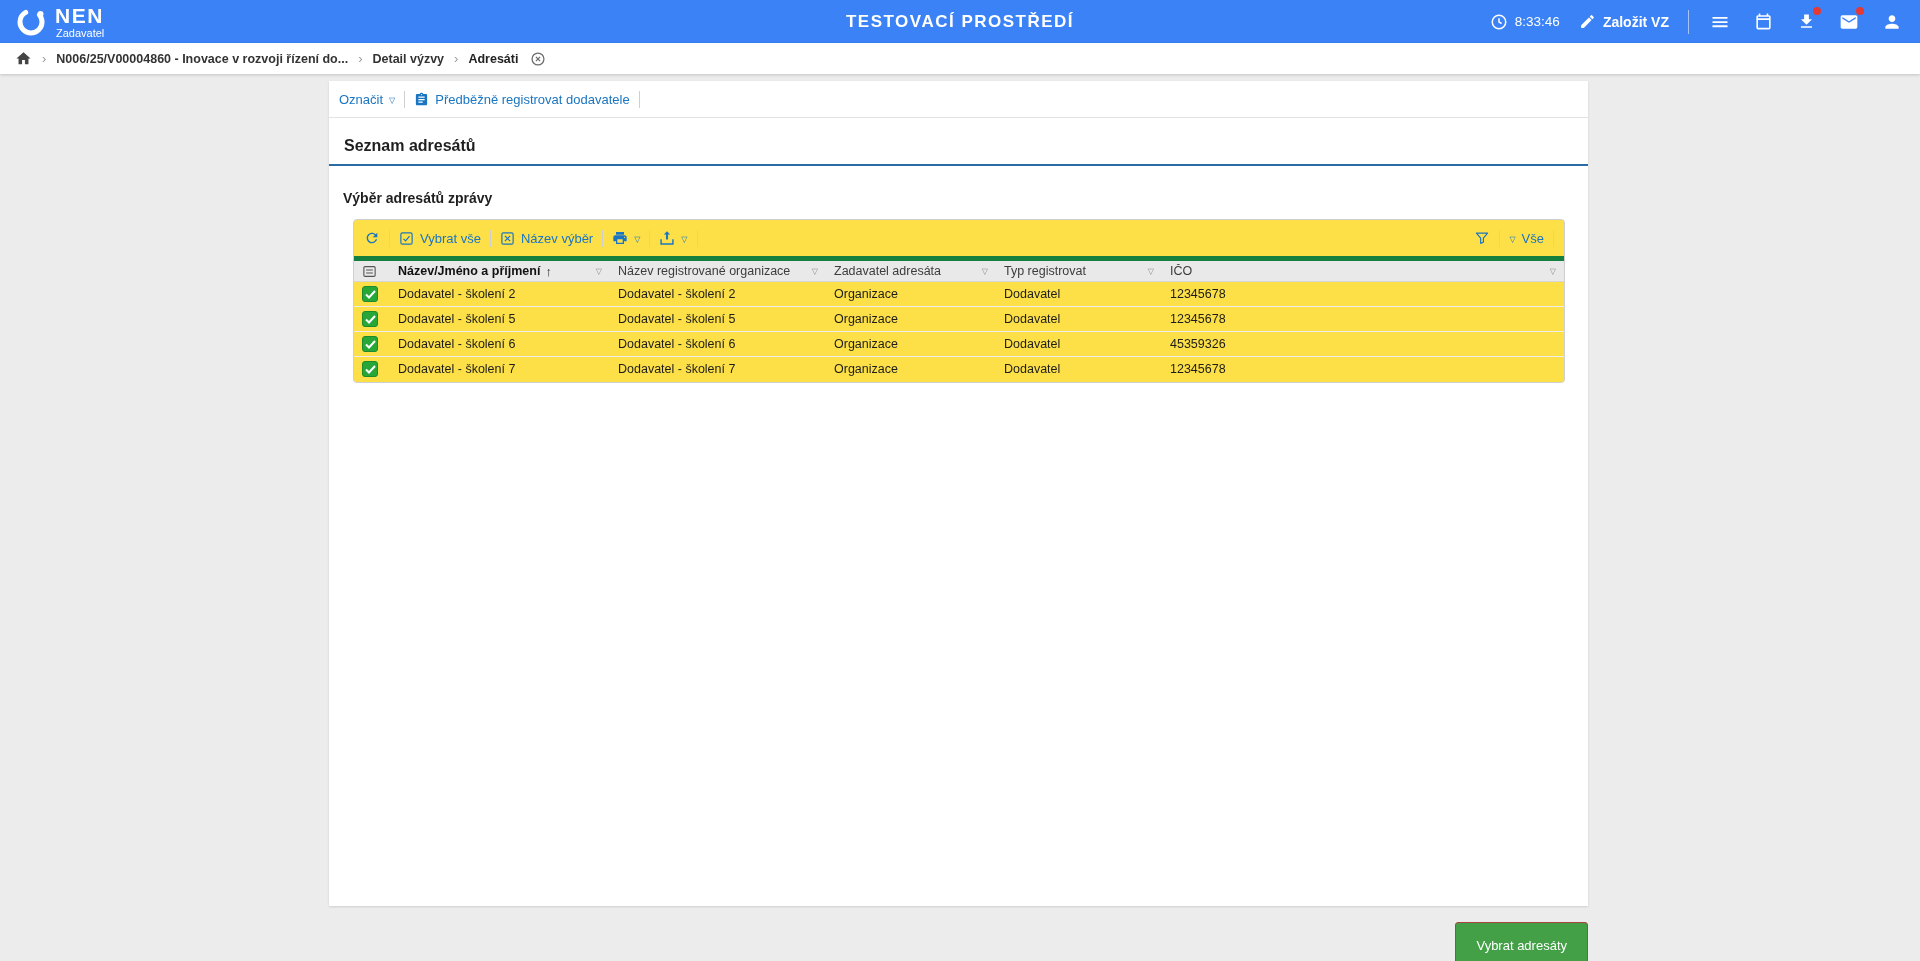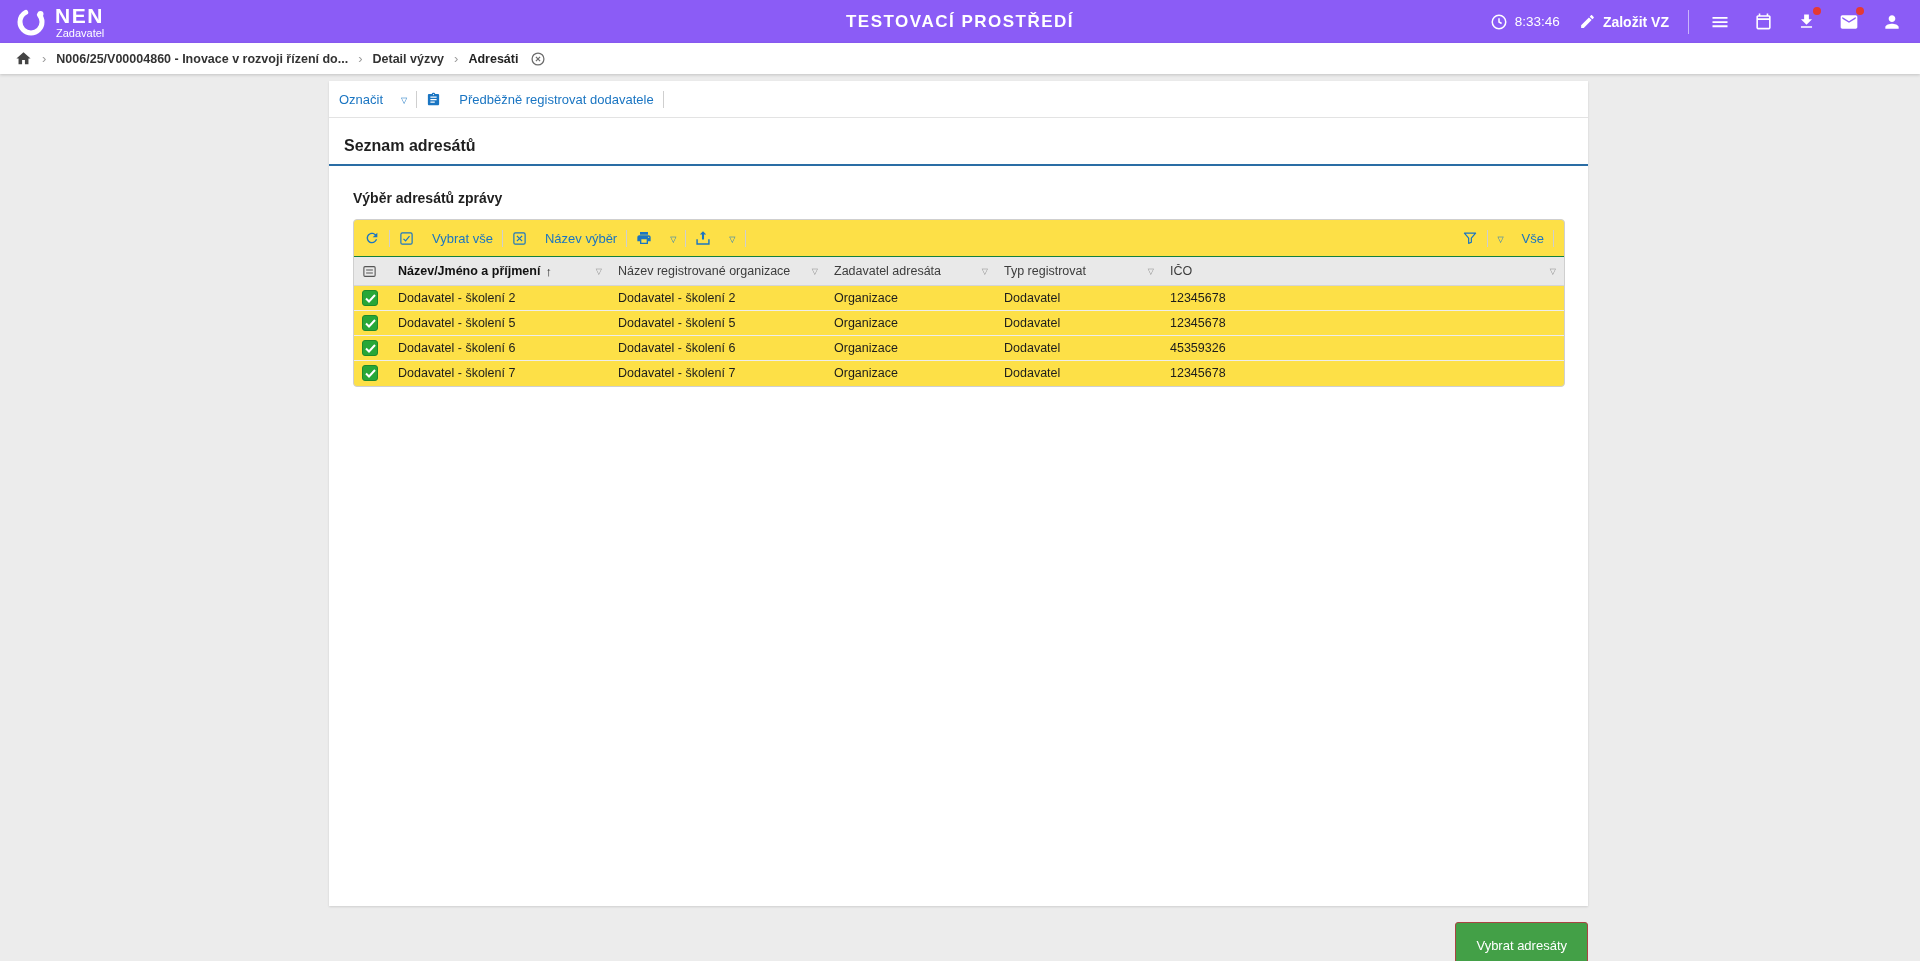--- a/index.html
+++ b/index.html
@@ -1,20 +1,20 @@
 <!DOCTYPE html>
 <html><head>
 <meta charset="utf-8">
 <style>
   * { box-sizing: border-box; margin: 0; padding: 0; }
   html, body { width: 1920px; height: 961px; overflow: hidden; }
   body { font-family: "Liberation Sans", sans-serif; background: #ececec; color: #222; }
 
   
-  .topbar { height: 43px; background: #8b5cf6; display: flex; align-items: center; padding: 0 16px; position: relative; color: #fff; }
+  .topbar { height: 43px; background: #3b82f6; display: flex; align-items: center; padding: 0 16px; position: relative; color: #fff; }
   .topbar-left { display: flex; align-items: center; gap: 9px; }
   .logo-mark { display: flex; align-items: center; cursor: pointer; }
   .logo-texts { display: flex; flex-direction: column; line-height: 1; }
   .logo-main { font-size: 21px; font-weight: bold; letter-spacing: 1.5px; }
   .logo-sub { font-size: 11px; margin-top: 2px; padding-left: 1px; }
   .topbar-center { position: absolute; left: 50%; transform: translateX(-50%); font-size: 17px; font-weight: bold; letter-spacing: 1.5px; white-space: nowrap; }
   .topbar-right { margin-left: auto; display: flex; align-items: center; gap: 19px; }
   .time-wrap { display: flex; align-items: center; gap: 7px; font-size: 13.5px; }
   .zalozit { display: flex; align-items: center; gap: 7px; font-size: 14px; font-weight: bold; cursor: pointer; }
   .hsep { width: 1px; height: 24px; background: rgba(255,255,255,0.55); }
@@ -25,35 +25,35 @@
   .breadcrumb { height: 31px; background: #fff; display: flex; align-items: center; gap: 10px; padding: 0 15px; font-size: 12.5px; font-weight: bold; color: #333; box-shadow: 0 1px 3px rgba(0,0,0,0.18); position: relative; z-index: 5; }
   .crumb { cursor: pointer; white-space: nowrap; }
   .crumb-current { color: #222; }
   .chev { color: #9a9a9a; font-size: 13px; font-weight: normal; }
   .crumb-close { display: flex; align-items: center; margin-left: 2px; cursor: pointer; }
 
   
   .workspace { padding-top: 7px; }
   .panel { width: 1259px; margin-left: 329px; background: #fff; height: 825px; box-shadow: 0 1px 2px rgba(0,0,0,0.12); }
   .actionbar { height: 37px; display: flex; align-items: center; gap: 9px; padding: 0 10px; border-bottom: 1px solid #e3e3e3; font-size: 13px; color: #1a75c2; }
-  .blue-link { display: flex; align-items: center; gap: 18px; color: #1a75c2; cursor: pointer; white-space: nowrap; justify-content: space-between; }
+  .blue-link { display: flex; align-items: center; gap: 6px; color: #1a75c2; cursor: pointer; white-space: nowrap; justify-content: space-between; }
   .tri { font-size: 8px; color: #1a75c2; padding-top: 2px; }
   .vsep { width: 1px; height: 17px; background: #cfcfcf; }
 
   .section-title { font-size: 16px; font-weight: bold; color: #1f1f1f; margin: 19px 0 9px; padding: 0 15px; }
   .blue-rule { height: 2px; background: #2a6da5; }
-  .subsection-title { font-size: 14px; font-weight: bold; color: #1f1f1f; margin: 24px 0 13px; padding: 0 24px; }
+  .subsection-title { font-size: 14px; font-weight: bold; color: #1f1f1f; margin: 24px 0 13px; padding: 0 14px; }
 
   
   .grid-box { margin: 0 23px 0 24px; border: 1px solid #cfcfcf; border-radius: 4px; overflow: hidden; background: #fde047; }
   .grid-toolbar { height: 36px; display: flex; align-items: center; gap: 9px; padding: 0 10px; font-size: 13px; color: #1a75c2; }
   .grid-toolbar-right { margin-left: auto; display: flex; align-items: center; gap: 9px; }
 
   table.grid { width: 100%; border-collapse: collapse; font-size: 12.5px; table-layout: fixed; }
-  table.grid thead tr { background: #e9e9e9; height: 29px; border-top: 1px solid #15803d; border-bottom: 1px solid #d5d5d5; }
+  table.grid thead tr { background: #e9e9e9; height: 23px; border-top: 5px solid #15803d; border-bottom: 1px solid #d5d5d5; }
   table.grid th { padding: 0 8px; text-align: left; font-weight: normal; color: #3c3c3c; }
   .th-inner { display: flex; align-items: center; justify-content: space-between; gap: 4px; }
   .th-left { display: flex; align-items: center; gap: 5px; min-width: 0; overflow: hidden; white-space: nowrap; }
   th.sorted .th-label { font-weight: bold; color: #111; }
   .sort-arrow { font-size: 13px; font-weight: bold; color: #222; }
   .f-tri { color: #8f8f8f; font-size: 8px; cursor: pointer; flex: none; }
   table.grid tbody tr { height: 25px; border-bottom: 1px solid #ededed; }
   table.grid tbody tr:last-child { border-bottom: none; }
   table.grid td { padding: 0 8px; color: #1c1c1c; white-space: nowrap; overflow: hidden; }
   td.cbx-cell, th.cbx-cell { padding: 0 6px; }

